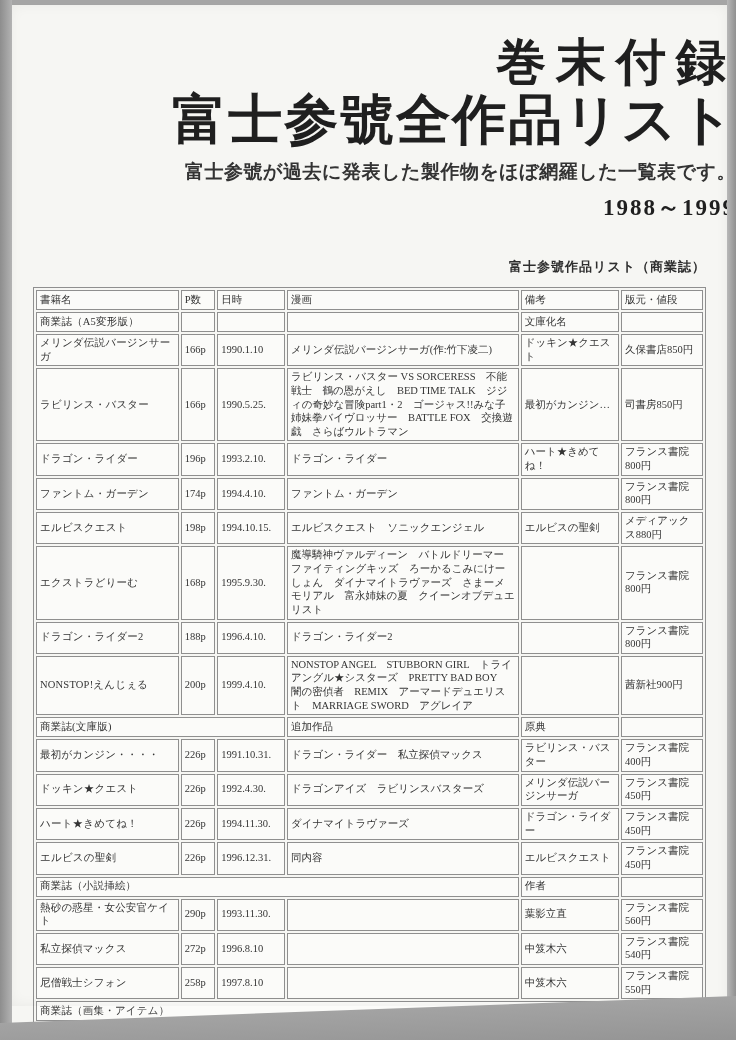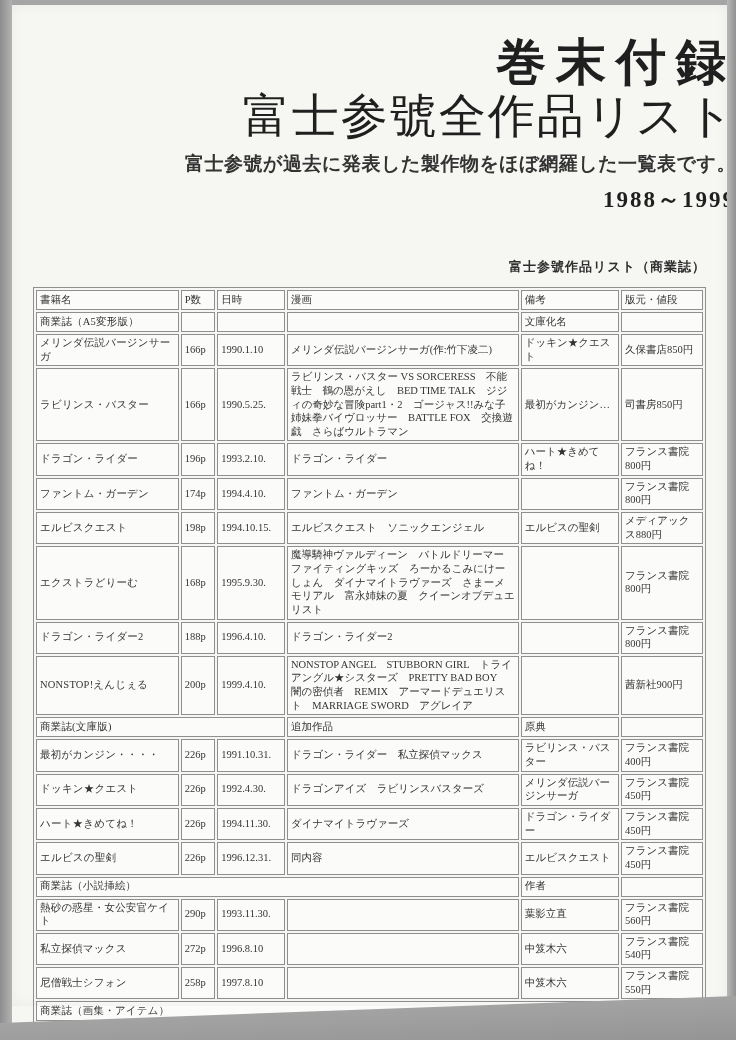--- a/index.html
+++ b/index.html
@@ -21,21 +21,21 @@
   .page-shadow{position:absolute;left:10px;top:4px;right:8px;bottom:34px;box-shadow:inset 0 0 14px rgba(0,0,0,.06);pointer-events:none;z-index:4;}
 
   
   .hdr{position:absolute;left:0;top:36px;width:736px;text-align:right;z-index:2;}
   .hdr .t1{
     font-family:"Liberation Sans","DejaVu Sans",sans-serif;
     font-weight:900;font-size:50px;letter-spacing:10px;line-height:1.05;
     color:var(--titleink,#1f1f1f);
   }
   .hdr .t2{
-    font-weight:normal;font-size:47px;letter-spacing:2px;line-height:1.15;
+    font-weight:bold;font-size:54px;letter-spacing:2px;line-height:1.15;
     color:var(--titleink,#1f1f1f);
   }
   .hdr .t3{font-weight:bold;font-size:19px;letter-spacing:.5px;margin-top:8px;color:#333;}
   .hdr .t4{font-weight:bold;font-size:23px;margin-top:7px;letter-spacing:2px;color:var(--titleink,#1f1f1f);}
 
   
   .caption{
     position:absolute;top:258px;right:30px;z-index:2;
     font-weight:bold;font-size:13px;letter-spacing:1px;color:#2e2e2e;
   }

